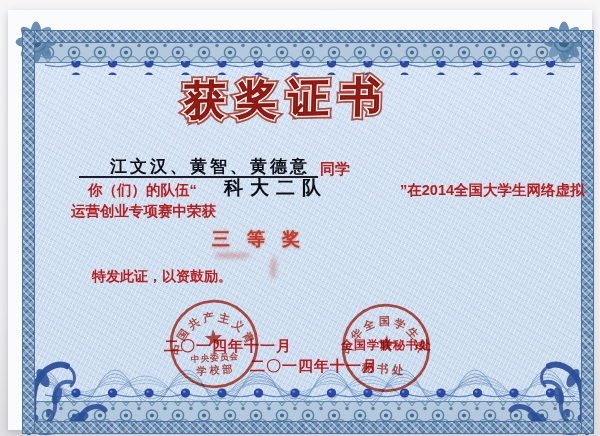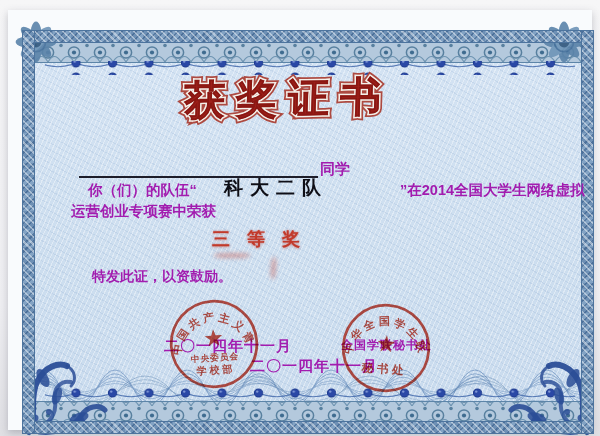--- a/index.html
+++ b/index.html
@@ -26,21 +26,21 @@
     background-image:
       repeating-linear-gradient(45deg,rgba(255,255,255,.42) 0 1.5px,rgba(0,0,0,0) 1.5px 5px),
       repeating-linear-gradient(-45deg,rgba(25,64,112,.40) 0 1.5px,rgba(0,0,0,0) 1.5px 5px),
       repeating-linear-gradient(0deg,rgba(36,76,126,.22) 0 6px,rgba(0,0,0,0) 6px 12px);}
   .band.top{top:20px;} .band.bottom{top:411px;}
   .band.left{left:14px;} .band.right{left:573px;}
   .frieze{position:absolute;left:27px;width:546px;height:34px;}
   .waves{position:absolute;left:27px;top:338px;width:546px;height:58px;}
   .corner{position:absolute;}
   
-  .txt{position:absolute;color:#a21caf;font-weight:700;white-space:nowrap;}
+  .txt{position:absolute;color:#b91c1c;font-weight:700;white-space:nowrap;}
   .title-wrap{position:absolute;left:176px;top:64px;width:250px;height:56px;
     transform:rotate(-1.2deg) skewX(-3deg);}
   .title-layer{position:absolute;left:0;top:0;font-family:"DejaVu Serif",serif;
     font-weight:bold;font-size:41px;letter-spacing:11px;line-height:1.2;white-space:nowrap;}
   .t-outline{-webkit-text-stroke:7px #ad4a41;color:#ad4a41;}
   .t-halo{-webkit-text-stroke:3.5px #f4f0ea;color:#f4f0ea;text-shadow:0 0 1px #fff;}
   .t-fill{color:#9e201a;-webkit-text-stroke:0.5px #8a1712;}
   .names{left:102px;top:145px;font-size:17px;letter-spacing:3px;
     font-family:"DejaVu Serif",serif;color:#101018;}
   .name-line{position:absolute;left:71px;top:166px;width:239px;height:2px;background:#1d1d29;}
@@ -173,20 +173,21 @@
     <div class="band h bottom"></div>
     <div class="band v left"></div>
     <div class="band v right"></div>
 
     <div class="title-wrap">
       <span class="title-layer t-outline">获奖证书</span>
       <span class="title-layer t-halo">获奖证书</span>
       <span class="title-layer t-fill">获奖证书</span>
     </div>
 
+    <span class="txt names">江文汉、黄智、黄德意</span>
     <div class="name-line"></div>
     <span class="txt suffix-tong">同学</span>
 
     <span class="txt bodyline" style="left:80px;top:171px;">你（们）的队伍“</span>
     <span class="txt team">科大二队</span>
     <span class="txt bodyline" style="left:380px;top:171px;padding-left:12px;">”在2014全国大学生网络虚拟</span>
     <span class="txt bodyline" style="left:63px;top:192px;">运营创业专项赛中荣获</span>
 
     <span class="txt award">三等奖</span>
     <div class="smudge" style="left:206px;top:243px;width:36px;height:5px;"></div>

